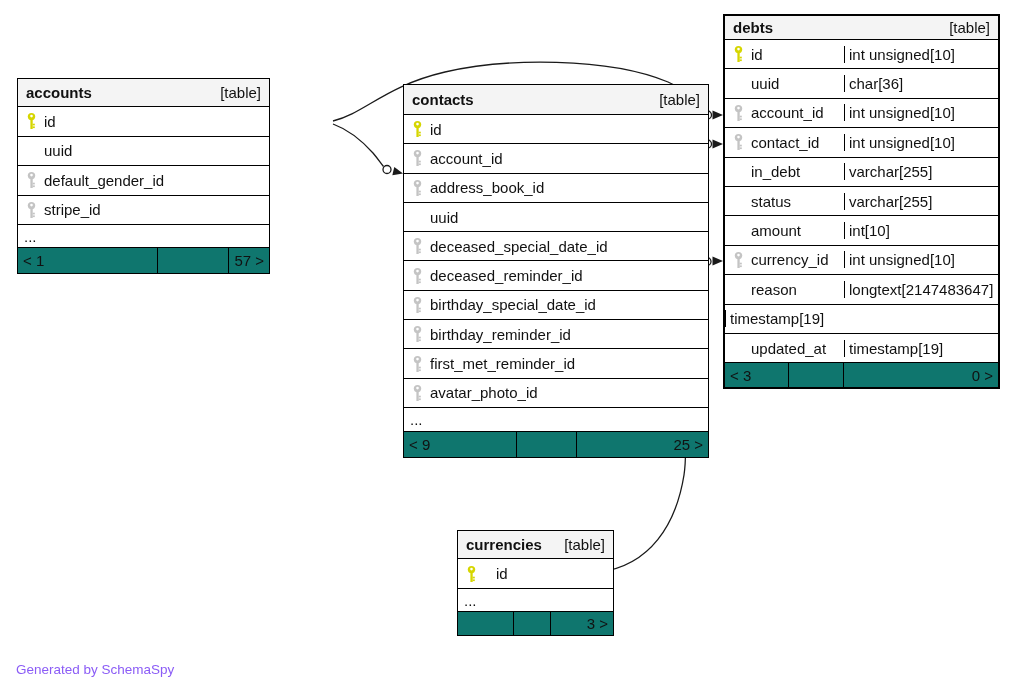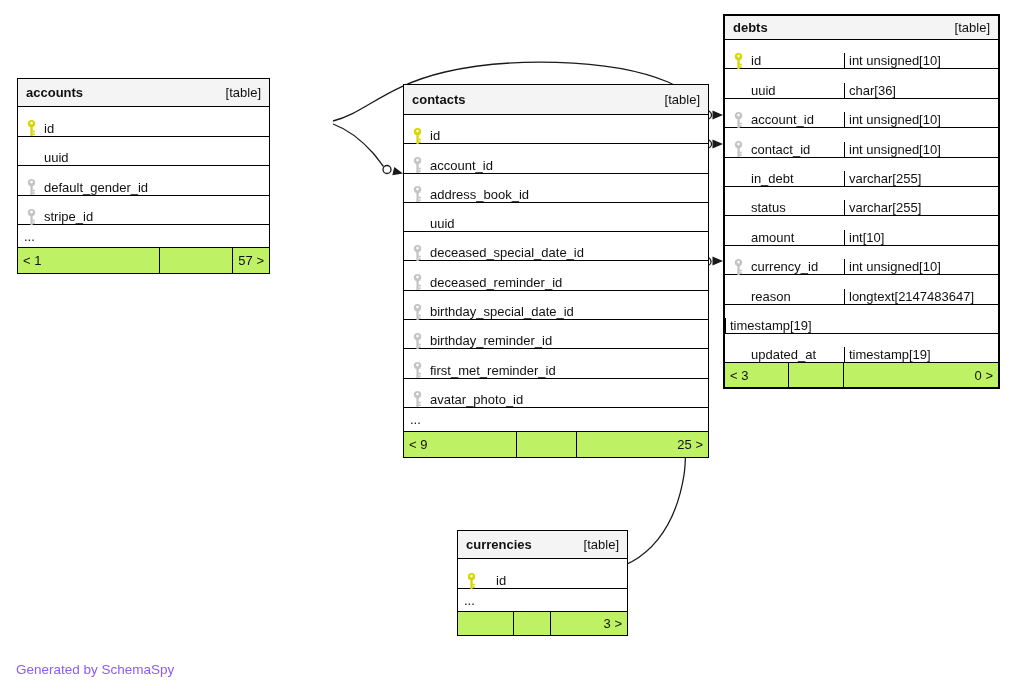--- a/index.html
+++ b/index.html
@@ -1,26 +1,26 @@
 <!DOCTYPE html>
 <html><head>
 <meta charset="utf-8">
 <style>
   html,body{margin:0;padding:0;background:#fff}
   .canvas{position:relative;width:1019px;height:691px;background:#fff;overflow:hidden;
           font-family:"Liberation Sans",sans-serif;color:#111}
   .connectors{position:absolute;left:0;top:0;pointer-events:none}
 
-  .tbl{position:absolute;box-sizing:border-box;border:1.4px solid #000;background:#bef264;font-size:13px}
+  .tbl{position:absolute;box-sizing:border-box;border:1.4px solid #000;background:#0f766e;font-size:15px}
   .tbl.focus{border-width:2.6px}
   .thead{display:flex;justify-content:space-between;align-items:center;gap:6px;
          padding:0 8px;border-bottom:1.3px solid #000;box-sizing:border-box}
   .tname{font-weight:700;white-space:nowrap}
   .ttag{white-space:nowrap}
-  .row{display:flex;align-items:flex-end;border-bottom:1px solid #000;box-sizing:border-box;
+  .row{display:flex;align-items:center;border-bottom:1px solid #000;box-sizing:border-box;
        position:relative;background:#fff}
   .cell-name{display:flex;align-items:center;position:relative;flex:1;min-width:0}
   .two .cell-name{flex:0 0 119px}
   .cell-type{flex:1;display:flex;align-items:center;border-left:1px solid #000;
              padding-left:4px;white-space:nowrap;overflow:hidden}
   .keyicon{position:absolute;left:8px;top:50%;transform:translateY(-50%);width:11px;height:17px}
   .rname{padding-left:26px;white-space:nowrap}
   .row.ellipsis{align-items:center;padding-left:6px}
   .tfoot{display:flex;align-items:stretch}
   .fc{display:flex;align-items:center;padding:0 5px;border-right:1px solid #000;
@@ -43,21 +43,21 @@
   #t-contacts .fc1{width:113px}
   #t-contacts .fc2{width:60px}
 
   #t-debts{left:723px;top:14px;width:277px}
   #t-debts .thead{height:24px}
   #t-debts .row{height:29.4px}
   #t-debts .tfoot{height:24px}
   #t-debts .fc1{width:64px}
   #t-debts .fc2{width:55px}
 
-  #t-currencies{left:457px;top:530px;width:171px}
+  #t-currencies{left:457px;top:530px;width:157px}
   #t-currencies .thead{height:28px}
   #t-currencies .row{height:30px}
   #t-currencies .row.ellipsis{height:23px}
   #t-currencies .tfoot{height:23px}
   #t-currencies .fc1{width:56px}
   #t-currencies .fc2{width:37px}
   #t-currencies .rname{padding-left:38px}
 
   .note{position:absolute;left:16px;top:662px;font-size:13.5px;color:#8b5cf6}
 </style>

